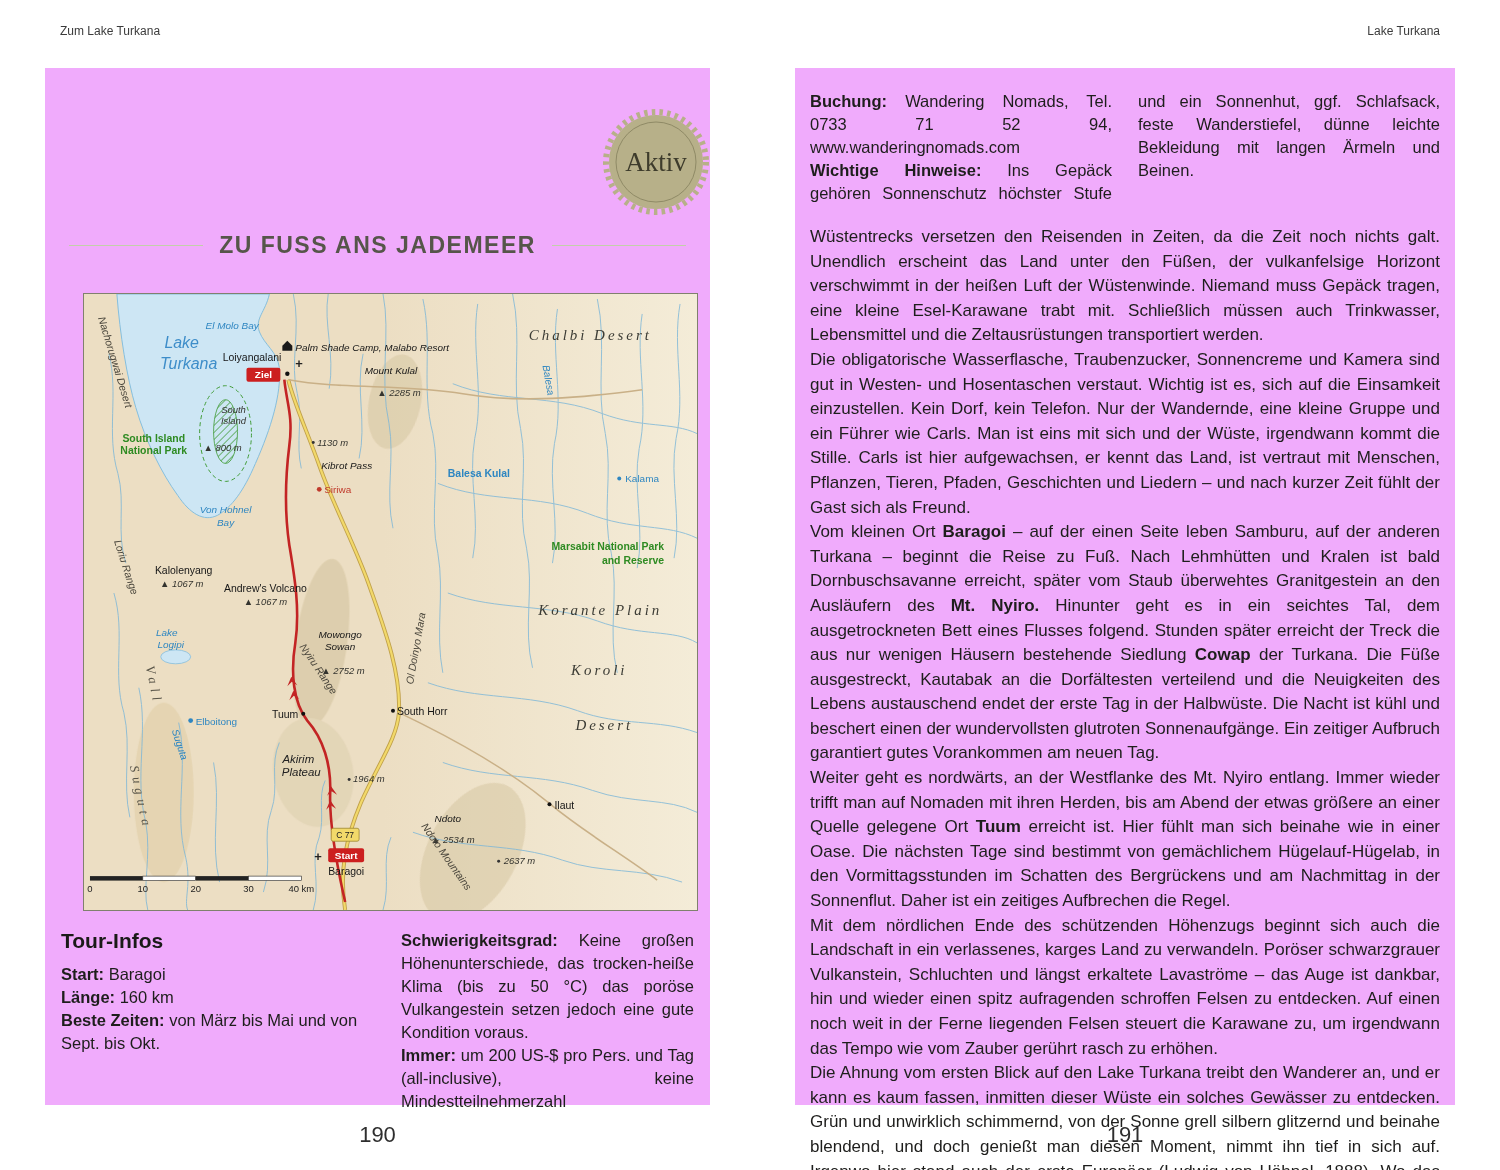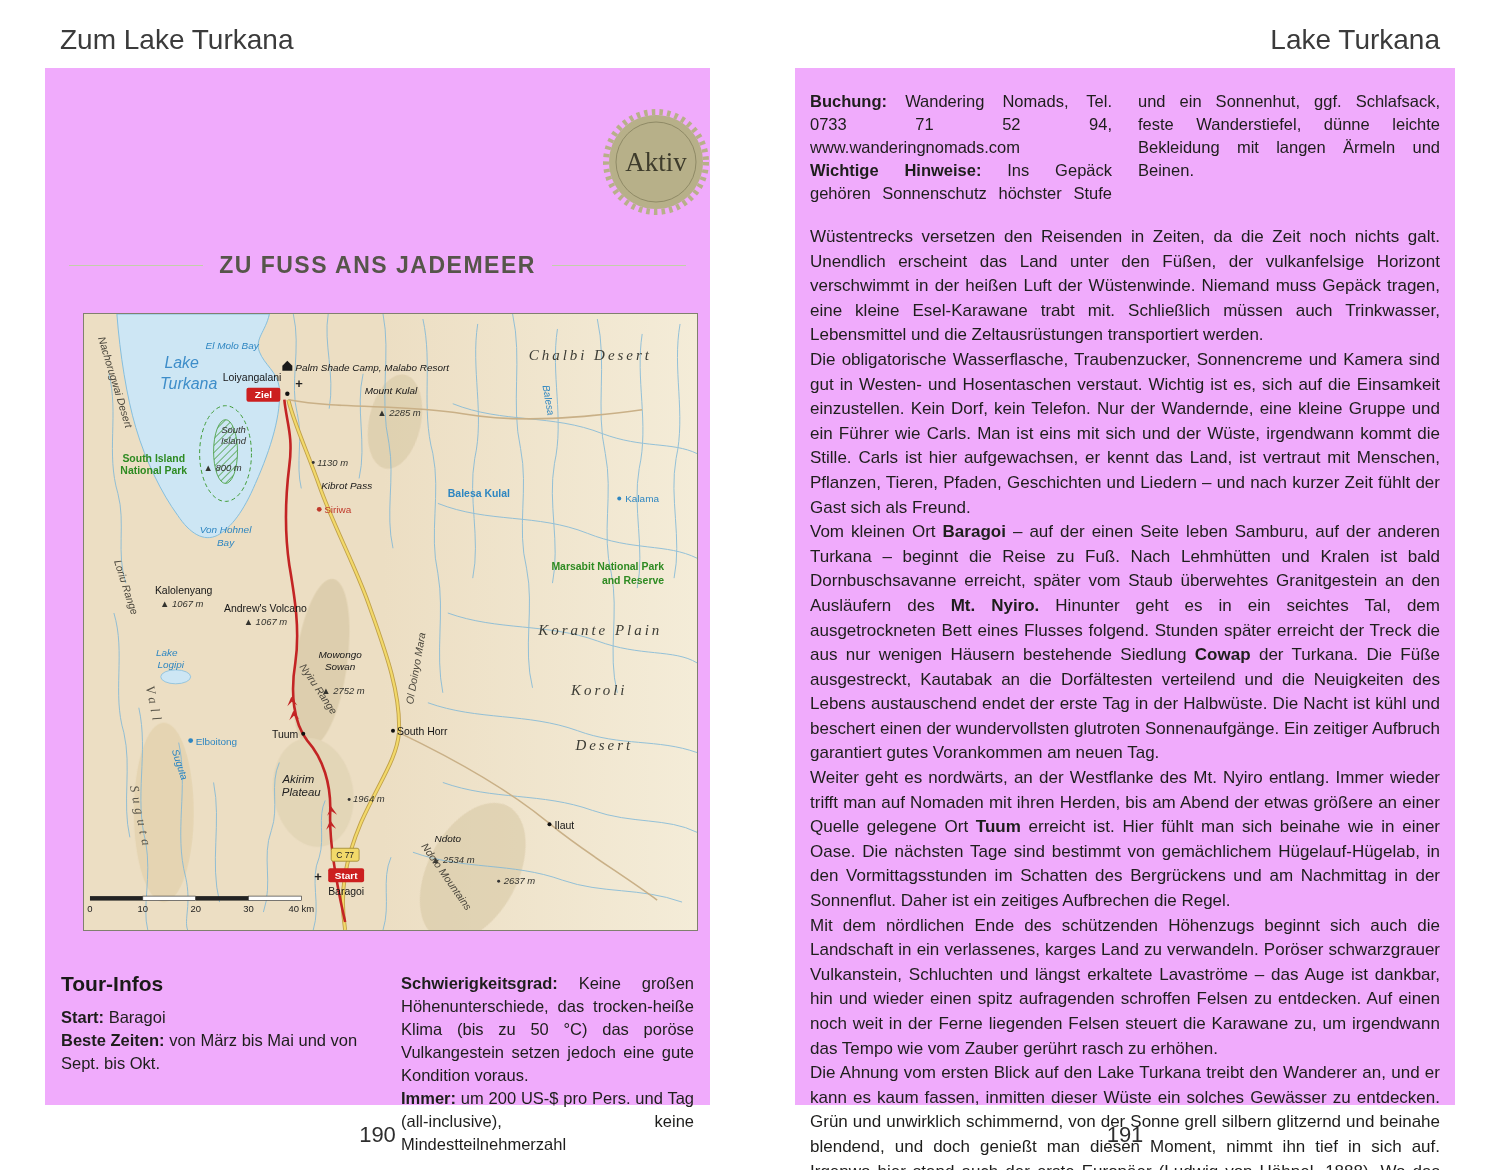--- a/index.html
+++ b/index.html
@@ -2,33 +2,33 @@
 <html><head>
 <meta charset="utf-8">
 <style>
   * { box-sizing: border-box; }
   html, body { margin: 0; padding: 0; }
   body {
     width: 1500px; height: 1170px; position: relative; overflow: hidden;
     background: #ffffff; color: #1e1e1c;
     font-family: "Liberation Sans", sans-serif;
   }
-  .running-head { position: absolute; top: 24px; font-size: 28px; color: #3b3b3b; }
+  .running-head { position: absolute; top: 24px; font-size: 12px; color: #3b3b3b; }
   .rh-left { left: 60px; }
   .rh-right { right: 60px; }
 
   .panel { position: absolute; top: 68px; height: 1037px; background: #f0abfc; }
   .panel-left { left: 45px; width: 665px; }
   .panel-right { left: 795px; width: 660px; padding: 22px 15px 0 15px; }
 
   .badge-wrap { text-align: right; margin-top: 40px; height: 108px; margin-left: 44px; }
   .badge-svg { width: 108px; height: 108px; }
   .badge-text { font-family: "Liberation Serif", serif; font-size: 27px; fill: #3e3c2c; }
 
-  .title-row { display: flex; align-items: center; margin-top: 36px; padding: 0 24px; }
+  .title-row { display: flex; align-items: center; margin-top: 16px; padding: 0 24px; }
   .title-line { flex: 1; height: 1px; background: #c2cfa9; }
   .map-title { margin: 0 16px; font-size: 23px; font-weight: bold; letter-spacing: 1.5px;
                color: #56554a; white-space: nowrap; }
 
   .map { display: block; margin: 34px 10px 0 38px; width: 615px; height: 618px;
          border: 1px solid #80806e; background: #ecdec3; }
   svg text { font-family: "Liberation Sans", sans-serif; }
   .m-water { fill: #2e86c1; font-style: italic; font-size: 10px; }
   .m-water-lg { fill: #3d8dc9; font-style: italic; font-size: 16px; }
   .m-wplace { fill: #2e86c1; font-size: 10px; }
@@ -40,21 +40,21 @@
   .m-elev { fill: #33332e; font-size: 9.5px; font-style: italic; }
   .m-desert { fill: #3c3c35; font-size: 15px; font-style: italic; letter-spacing: 3px;
               font-family: "Liberation Serif", serif; }
   .m-valley { fill: #5a564a; font-size: 13px; font-style: italic; letter-spacing: 5px;
               font-family: "Liberation Serif", serif; }
   .m-range { fill: #4a463c; font-size: 10.5px; font-style: italic; }
   .m-wbadge { fill: #ffffff; font-weight: bold; font-size: 10px; }
   .m-red { fill: #c0392b; font-size: 10px; }
   .m-scale { font-size: 9.5px; fill: #222222; }
 
-  .tour { display: flex; margin-top: 41px; padding: 0 16px; gap: 28px; }
+  .tour { display: flex; margin-top: 18px; padding: 0 16px; gap: 28px; }
   .tour h2 { font-size: 21px; margin: 0 0 10px 0; color: #1a1a18; }
   .tour p { margin: 0; font-size: 16.5px; line-height: 23px; }
   .tour-left { width: 312px; }
   .tour-right { flex: 1; text-align: justify; }
 
   .info-block { column-count: 2; column-gap: 26px; font-size: 16.5px; line-height: 23px;
                 text-align: justify; }
   .info-block p { margin: 0; }
 
   .article { margin-top: 20px; font-size: 17px; line-height: 24.6px; text-align: justify; }
@@ -259,20 +259,21 @@
       <text class="m-scale" x="112" y="600" text-anchor="middle">20</text>
       <text class="m-scale" x="165" y="600" text-anchor="middle">30</text>
       <text class="m-scale" x="218" y="600" text-anchor="middle">40 km</text>
     </g>
   </svg>
 
   <div class="tour">
     <div class="tour-left">
       <h2>Tour-Infos</h2>
       <p><b>Start:</b><span> Baragoi</span></p>
+      <p><b>Länge:</b><span> 160 km</span></p>
       <p><b>Beste Zeiten:</b><span> von März bis Mai und von Sept. bis Okt.</span></p>
     </div>
     <div class="tour-right">
       <p><b>Schwierigkeitsgrad:</b><span> Keine großen Höhenunterschiede, das trocken-heiße Klima (bis zu 50 °C) das poröse Vulkangestein setzen jedoch eine gute Kondition voraus.</span></p>
       <p><b>Immer:</b><span> um 200 US-$ pro Pers. und Tag (all-inclusive), keine Mindestteilnehmerzahl</span></p>
     </div>
   </div>
 </div>
 
 <div class="panel panel-right">

